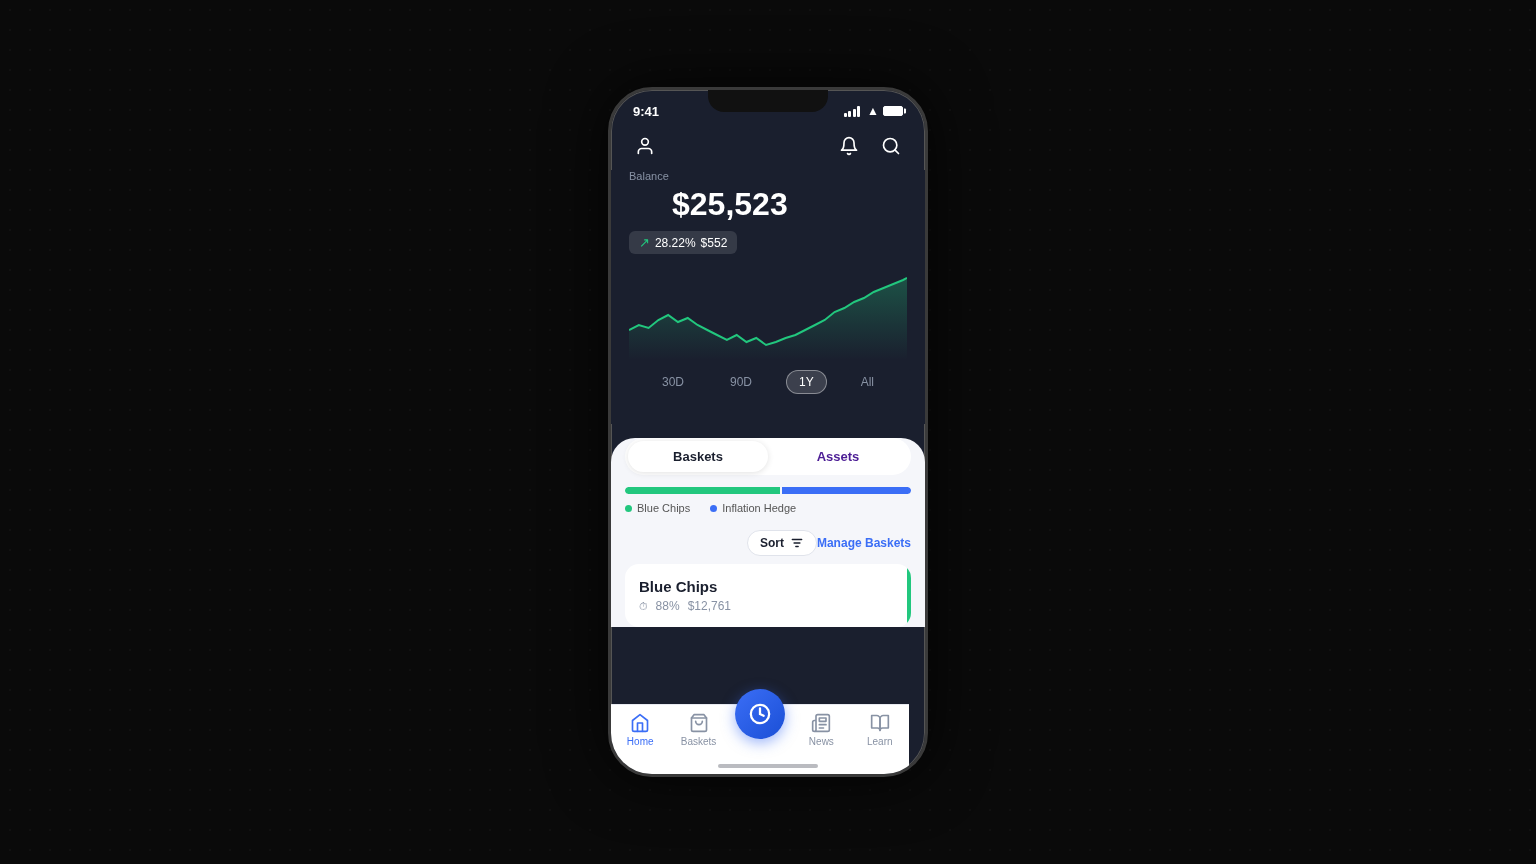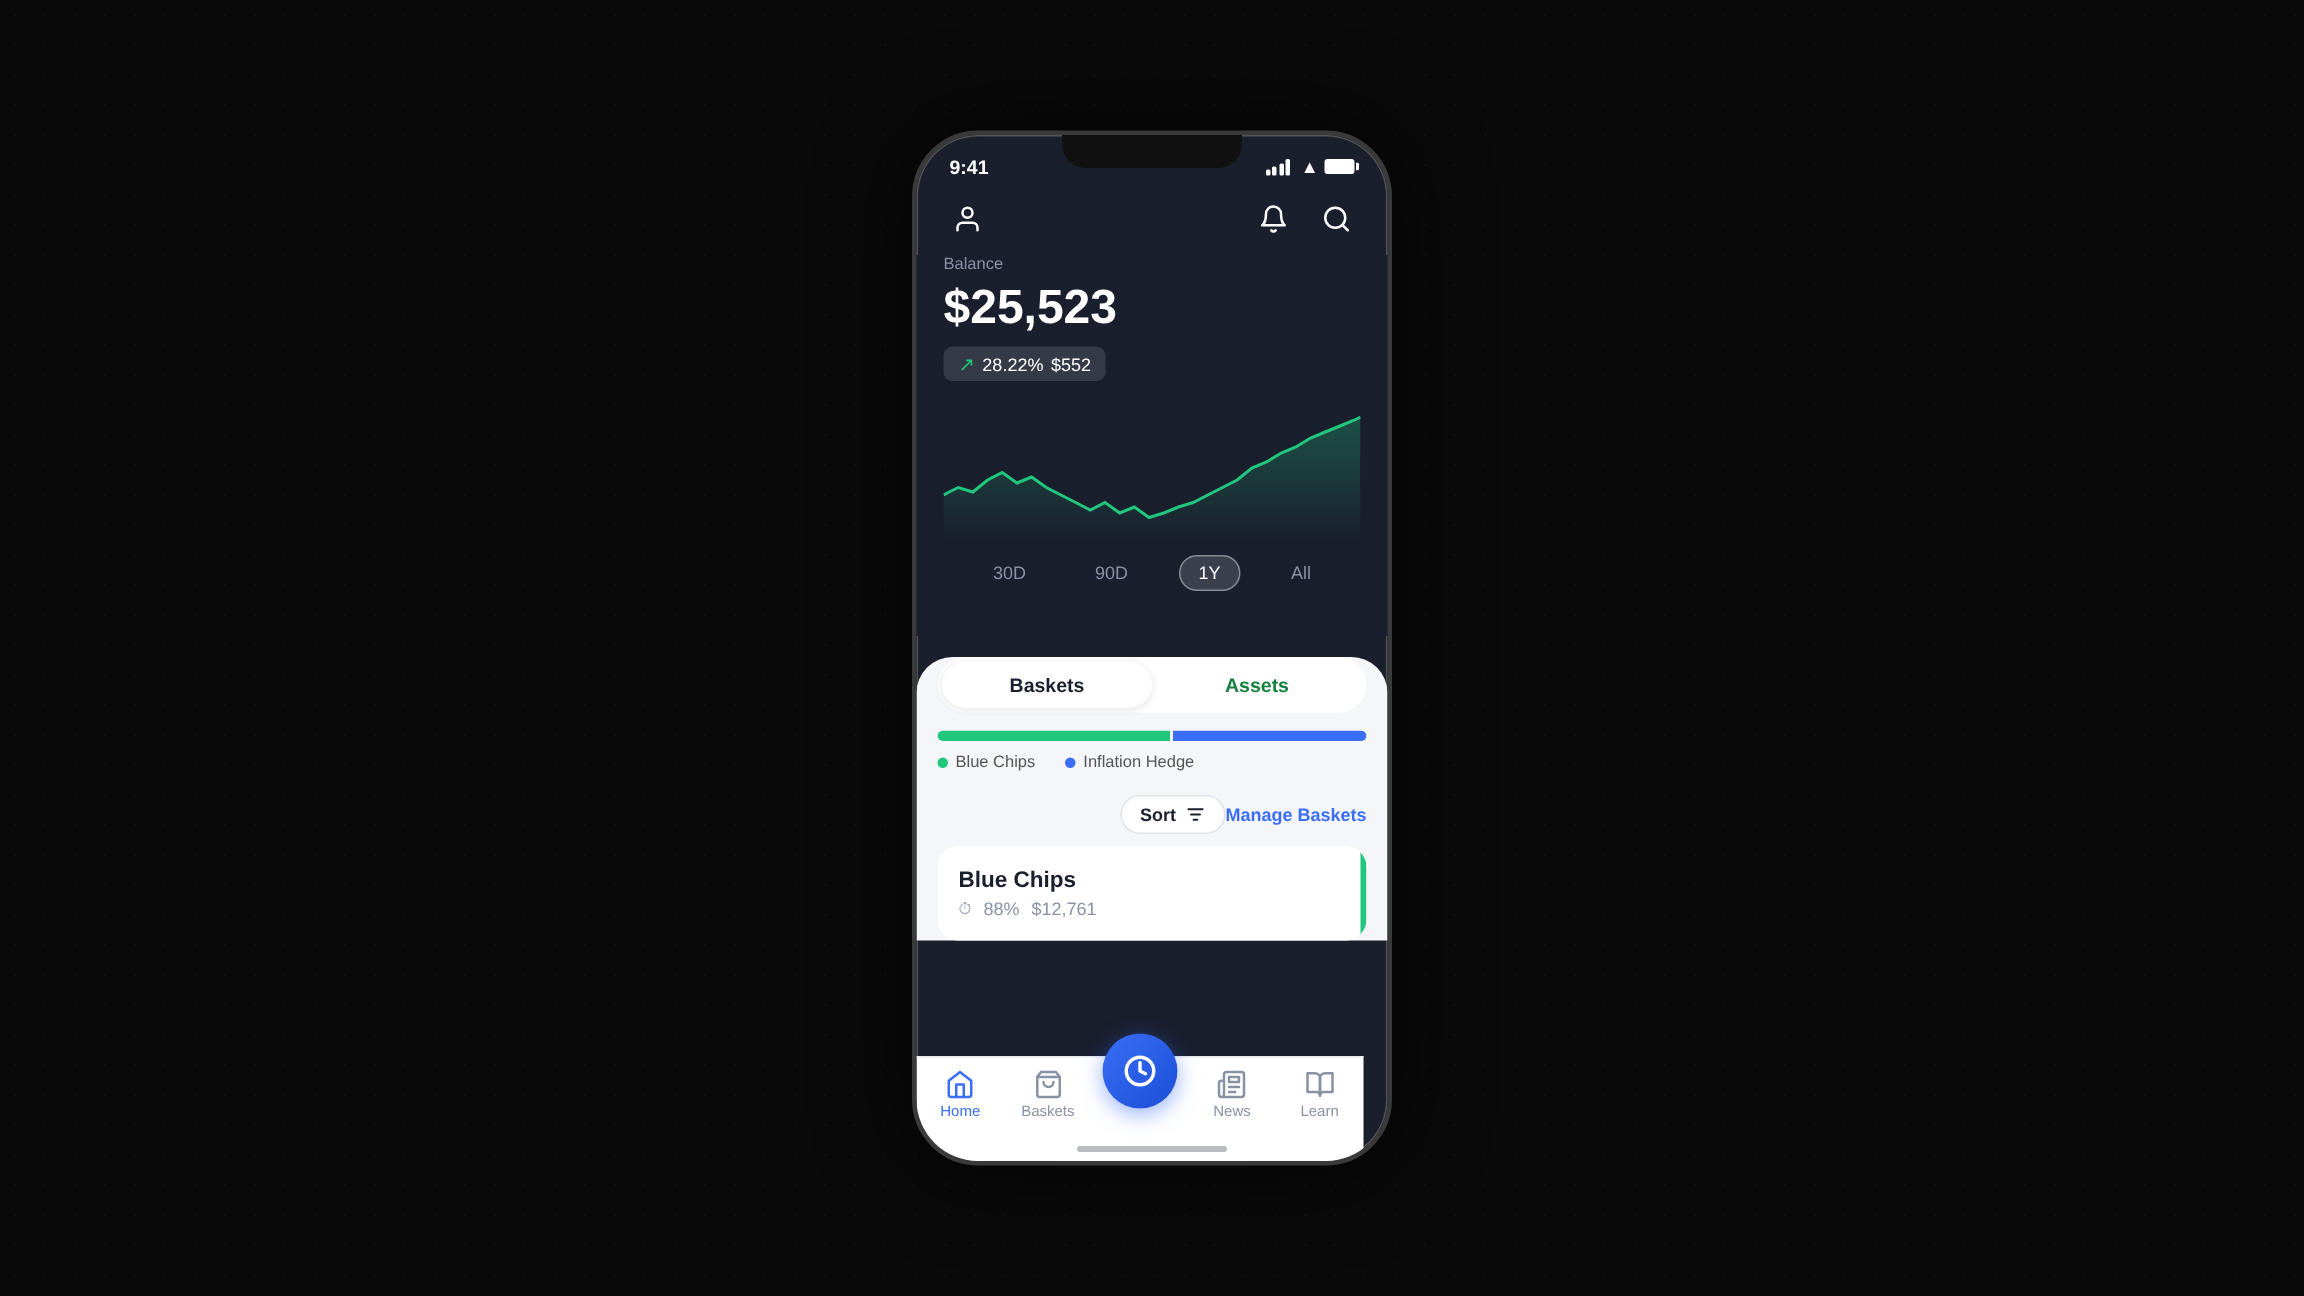--- a/index.html
+++ b/index.html
@@ -140,20 +140,21 @@
       color: #8892a4;
       font-size: 11px;
       margin-bottom: 4px;
     }
 
     .balance-amount {
       color: #fff;
       font-size: 32px;
       font-weight: 700;
       margin-bottom: 8px;
+      margin-left: 43px;
     }
 
     .balance-badge {
       display: inline-flex;
       align-items: center;
       gap: 5px;
       background: rgba(255,255,255,0.12);
       border-radius: 6px;
       padding: 4px 10px;
       margin-bottom: 16px;
@@ -235,21 +236,21 @@
       cursor: pointer;
     }
 
     .tab.active {
       background: #fff;
       color: #1a1f2e;
       box-shadow: 0 1px 6px rgba(0,0,0,0.12);
     }
 
     .tab.inactive {
-      color: #15803d;
+      color: #4c1d95;
     }
 
     
     .allocation-section {
       padding: 12px 14px 6px;
     }
 
     .allocation-bar {
       display: flex;
       height: 7px;

